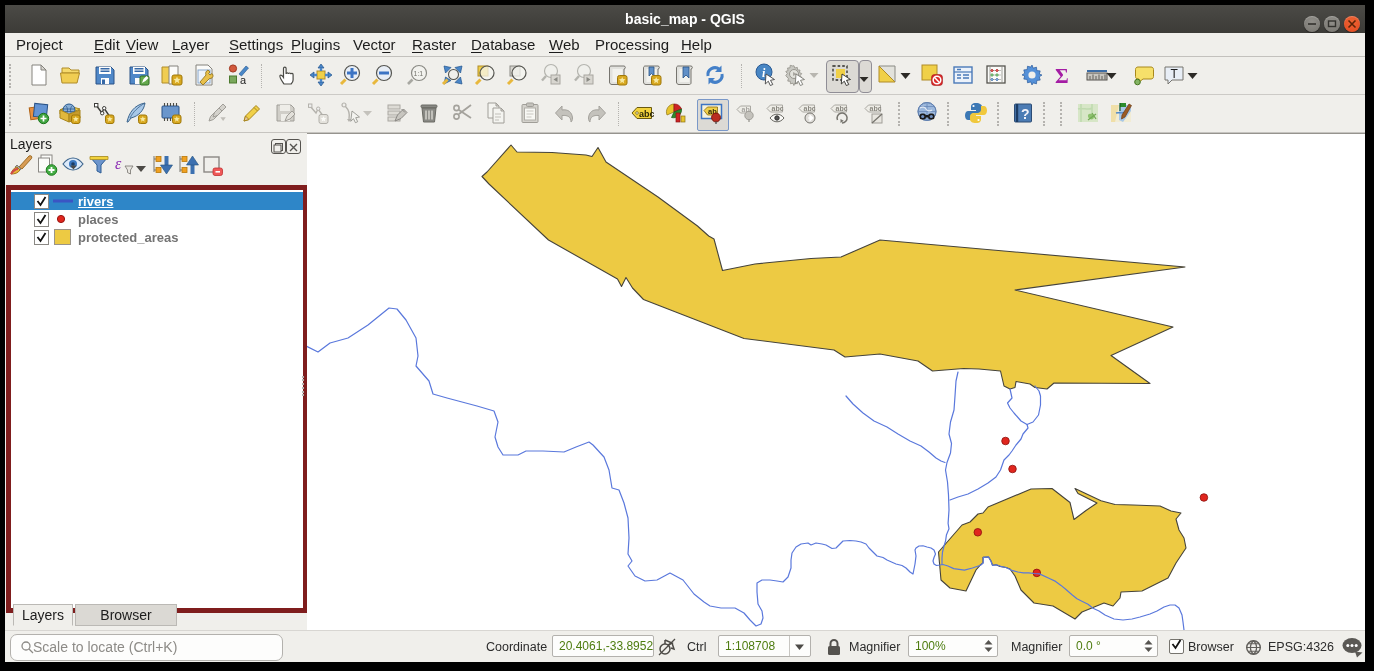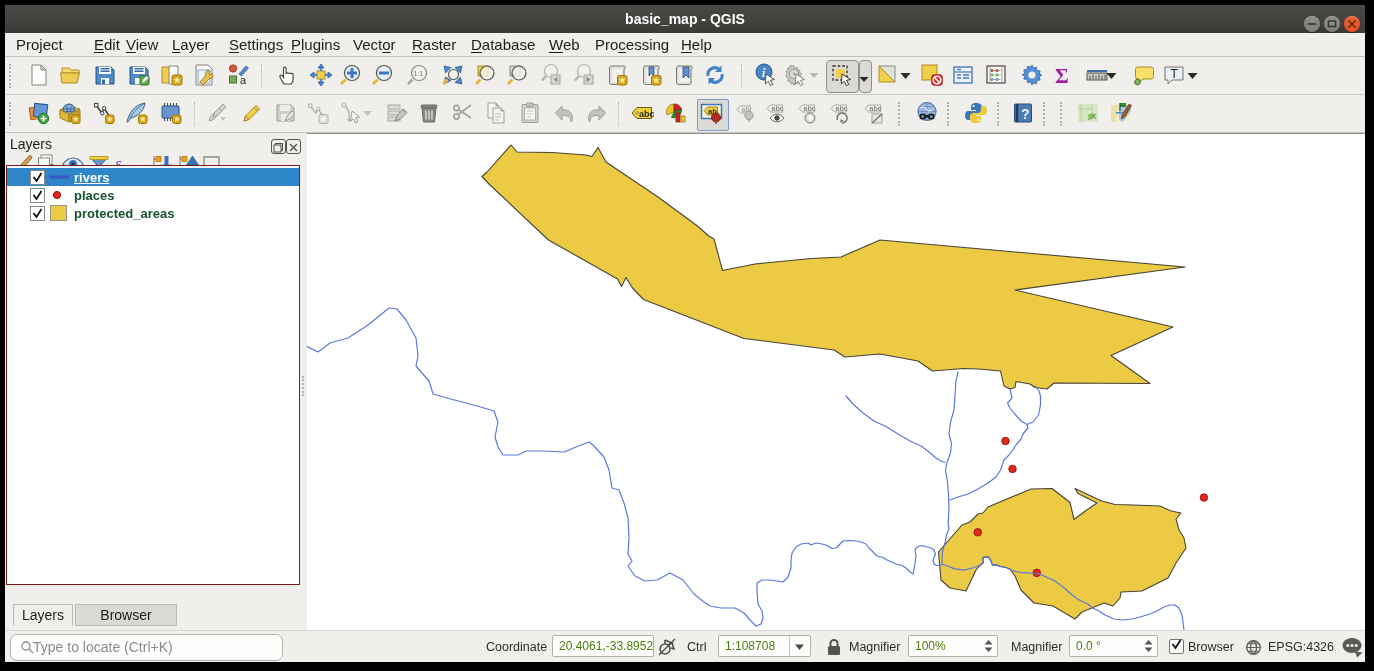--- a/index.html
+++ b/index.html
@@ -17,22 +17,22 @@
 .tb2{top:90px;border-bottom:1px solid #c6c4c0}
 .ic{position:absolute;top:6px;width:24px;height:24px}
 .ic2{position:absolute;top:6px;width:24px;height:24px}
 .handle{position:absolute;top:7px;width:4px;height:24px;border-left:2px dotted #b5b3af}
 .vsep{position:absolute;top:7px;width:2px;height:24px;border-left:1px dotted #b5b3af}
 .main{position:absolute;left:0;top:128px;width:100%;height:497px;background:#f0efeb}
 .panel{position:absolute;left:0;top:0;width:302px;height:100%}
 .ptitle{position:absolute;left:5px;top:3px;font-size:14px;color:#1c1c1c}
 .pbtn{position:absolute;top:6px;width:13px;height:13px;border:1px solid #55534f;border-radius:3px}
 .ptool .ic{top:0}
-.tree{position:absolute;left:1px;top:32px;width:292px;height:418px;background:#fff;border:1px solid #7f1d1d}
-.row{position:absolute;left:0;width:100%;height:18px;font-size:13px;font-weight:bold;color:#14532d}
+.tree{position:absolute;left:1px;top:52px;width:292px;height:418px;background:#fff;border:5px solid #7f1d1d}
+.row{position:absolute;left:0;width:100%;height:18px;font-size:13px;font-weight:bold;color:#737373}
 .rowsel{background:#2e86c8;color:#fff}
 .cb{position:absolute;left:23px;top:2px;width:13px;height:13px;background:#fff;border:1px solid #8a8884}
 .cb svg{position:absolute;left:0;top:0}
 .lname{position:absolute;left:67px;top:2px}
 .tabs{position:absolute;left:0;top:471px;height:24px;width:100%;font-size:14px;color:#1c1c1c}
 .tab{position:absolute;top:0;height:22px;border:1px solid #bbb9b5;text-align:center;padding-top:3px;box-sizing:border-box;padding-top:2px}
 .loc{position:absolute;left:5px;top:3px;width:271px;height:25px;background:#fdfdfc;border:1px solid #b3b1ad;border-radius:7px;color:#8d8b87;font-size:14px}
 .map{position:absolute;left:302px;top:0;width:1058px;height:497px;border-top:1px solid #96948e;box-sizing:border-box;overflow:hidden}
 .status{position:absolute;left:0;top:625px;width:100%;height:32px;background:#f0efeb;border-top:1px solid #d8d6d2;box-sizing:border-box;font-size:12.5px;color:#2c2c2c}
 .status .lbl{position:absolute;top:9px}
@@ -591,21 +591,21 @@
         </g>
       </svg>
     </div>
   </div>
   <div class="status" id="status">
     <div class="loc">
         <svg style="position:absolute;left:9px;top:5px" width="15" height="15" viewBox="0 0 15 15">
           <circle cx="6" cy="6" r="4" fill="none" stroke="#8d8b87" stroke-width="1.3"></circle>
           <path d="M9 9l4 4" stroke="#8d8b87" stroke-width="1.3"></path>
         </svg>
-        <span style="position:absolute;left:22px;top:4px">Type to locate (Ctrl+K)</span>
+        <span style="position:absolute;left:22px;top:4px">Scale to locate (Ctrl+K)</span>
       </div>
     <span class="lbl" style="left:481px">Coordinate</span>
     <div class="sfield" style="left:547px;width:102px;padding:3px 0 0 6px">20.4061,-33.8952</div>
     <svg style="position:absolute;left:652px;top:6px" width="20" height="20" viewBox="0 0 20 20">
         <circle cx="8" cy="12" r="5" fill="none" stroke="#4c4a46" stroke-width="1.5"></circle>
         <path d="M8 7V3M8 3l7 3-4 2M15 6l2 6-3-1" fill="none" stroke="#4c4a46" stroke-width="1.5"></path>
         <path d="M2 18L18 2" stroke="#4c4a46" stroke-width="1.2"></path>
       </svg>
     <span class="lbl" style="left:682px">Ctrl</span>
     <div class="sfield" style="left:713px;width:93px;padding:3px 0 0 6px">1:108708<span style="position:absolute;right:20px;top:0;height:20px;border-left:1px solid #c8c6c2"></span><svg style="position:absolute;right:4px;top:7px" width="12" height="8">

